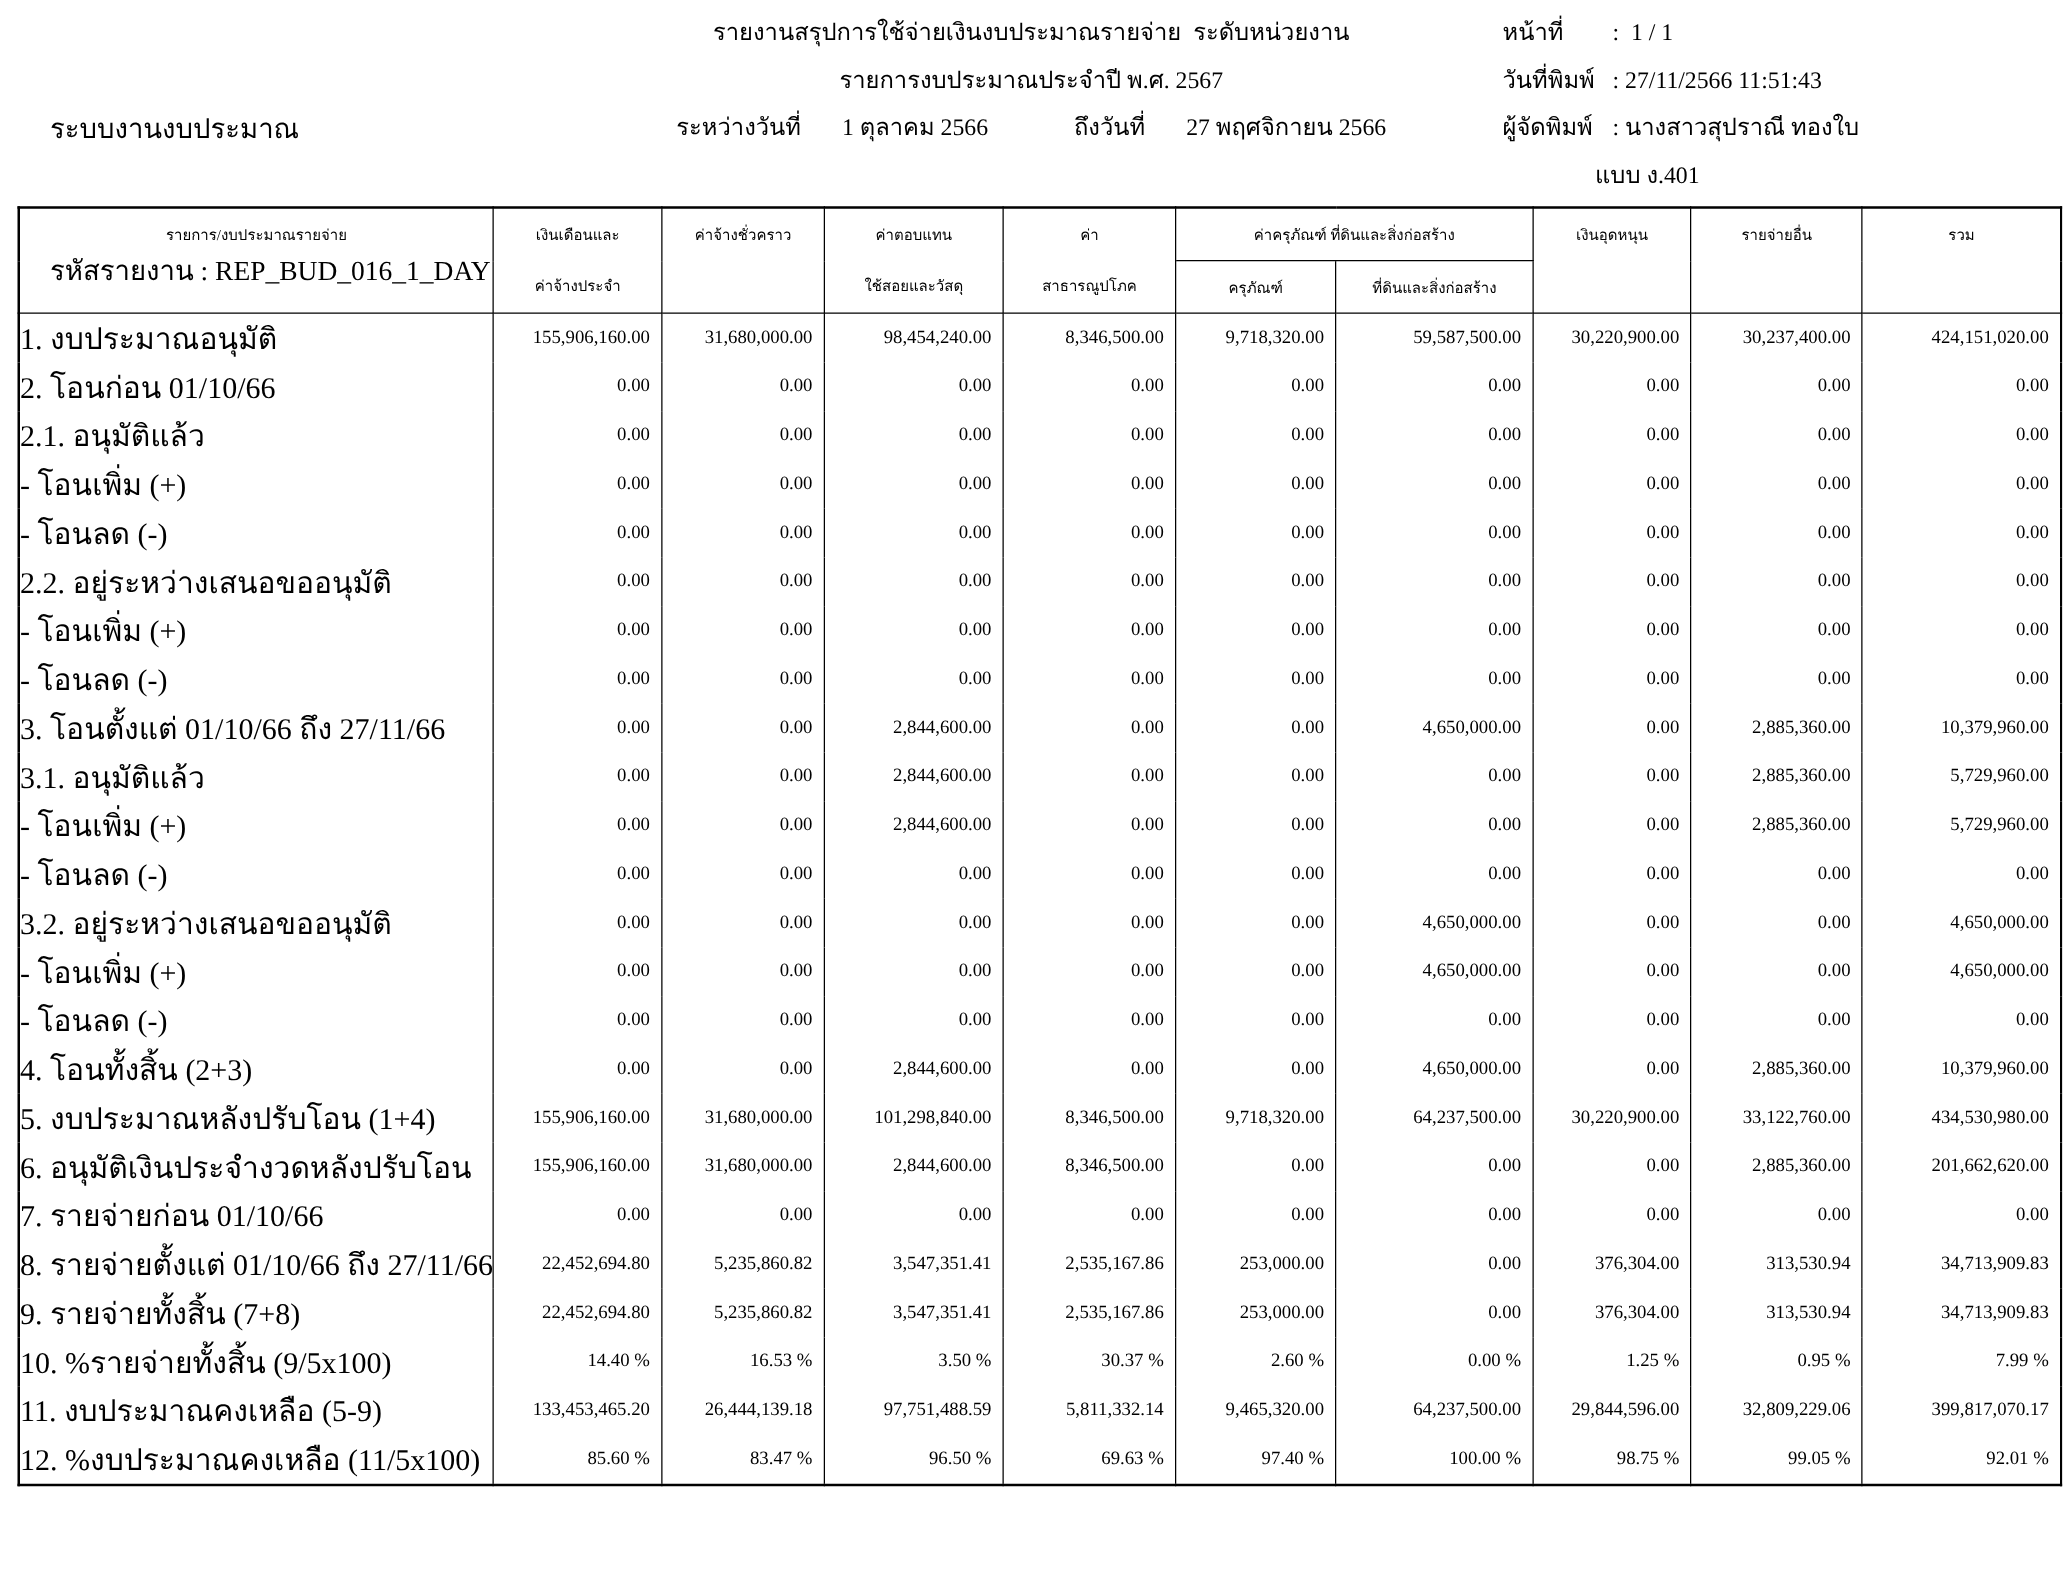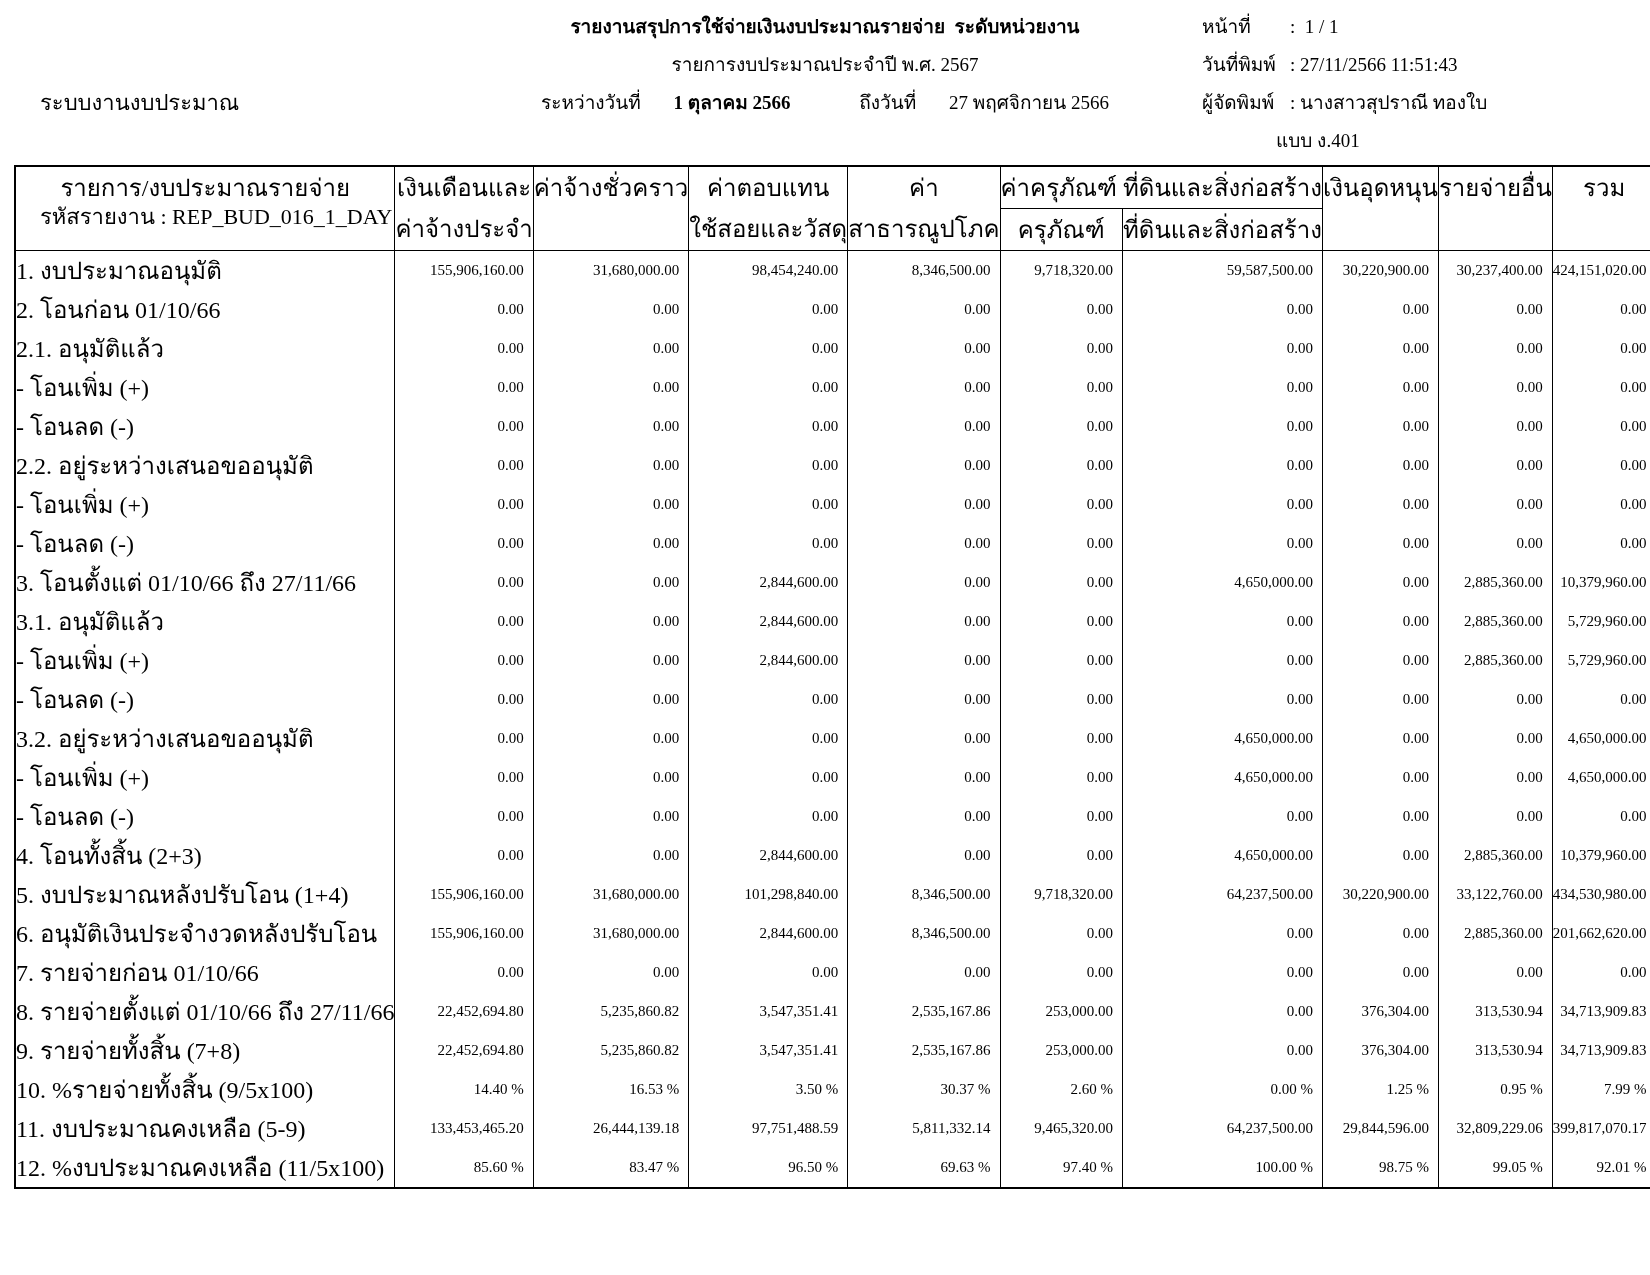--- a/index.html
+++ b/index.html
@@ -2,35 +2,35 @@
 <html><head>
 <meta charset="utf-8">
 <style>
   html,body{margin:0;padding:0;background:#fff;}
   body{font-family:"Liberation Serif", serif;color:#000;}
   .page{position:relative;width:1650px;height:1275px;background:#fff;overflow:hidden;}
 
   
   .hdr-left{position:absolute;top:8px;left:40px;font-size:22px;line-height:38px;white-space:pre;}
   .hdr-center{position:absolute;top:8px;left:0;width:1650px;text-align:center;font-size:19px;line-height:38px;}
-  .ws-pre{white-space:pre;font-weight:bold;}
+  .ws-pre{white-space:pre;}
   .period-line span{display:inline-block;}
   .sp-r28{margin-right:28px;}
-  .sp-r64{margin-right:64px;font-weight:bold;}
+  .sp-r64{margin-right:64px;}
   .hdr-right{position:absolute;top:8px;left:1188px;font-size:19px;line-height:38px;}
   .hr-row{display:flex;margin-left:14px;}
   .hr-row .lbl{width:88px;white-space:pre;}
   .hr-row .val{white-space:pre;}
   .form-row{margin-left:88px;white-space:pre;}
 
   
   .tbl{position:absolute;top:165px;left:14px;border-collapse:collapse;table-layout:fixed;
        border:2px solid #000;}
   .tbl th,.tbl td{padding:0;margin:0;}
-  .tbl thead th{border:1px solid #000;font-weight:normal;font-size:24px;
+  .tbl thead th{border:1px solid #000;font-weight:normal;font-size:12px;
                 vertical-align:top;overflow:hidden;white-space:nowrap;}
   .h-line{height:41px;display:flex;align-items:center;justify-content:center;}
   .tbl thead th.grp{vertical-align:middle;font-family:Liberation Serif, serif;}
   .tbl tbody td{border-left:1px solid #000;border-right:1px solid #000;
                 border-top:none;border-bottom:none;height:37.7px;vertical-align:middle;
                 overflow:hidden;white-space:nowrap;}
   .tbl td.label{font-size:24px;text-align:left;}
   .tbl td.num{font-size:15px;text-align:right;padding-right:9px;}
   .ind0{padding-left:7px;}
   .ind1{padding-left:24px;}

